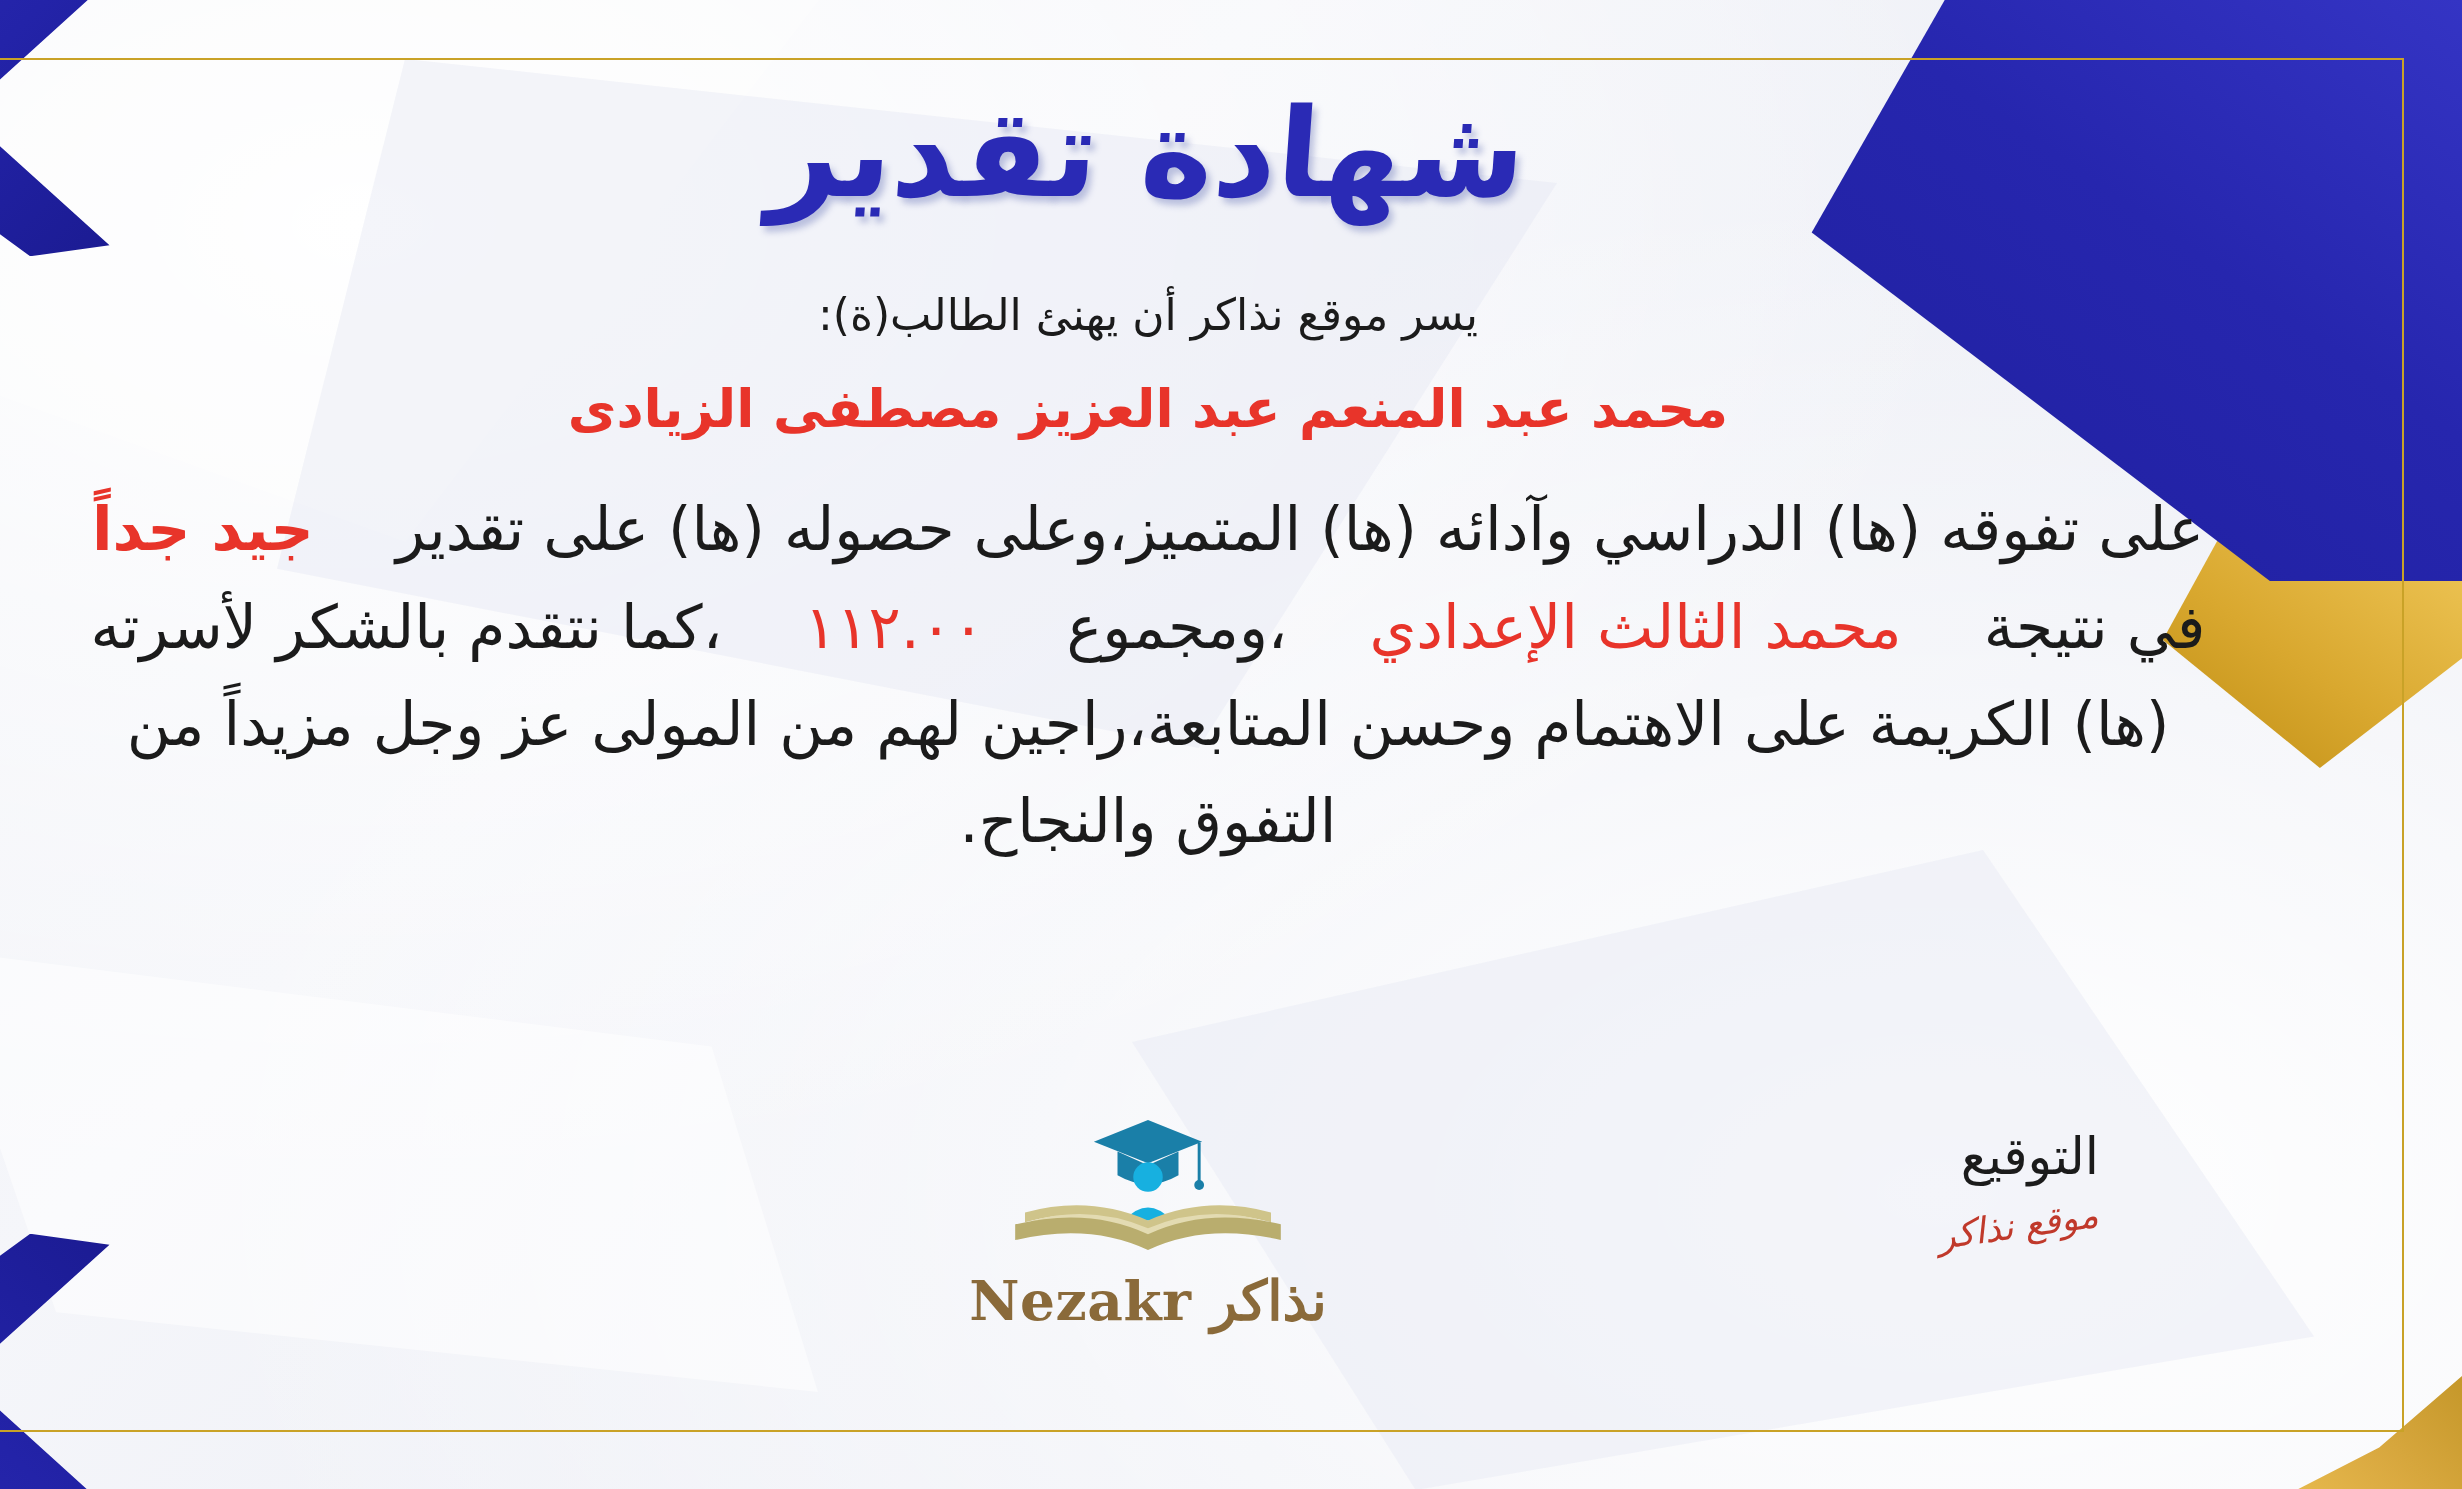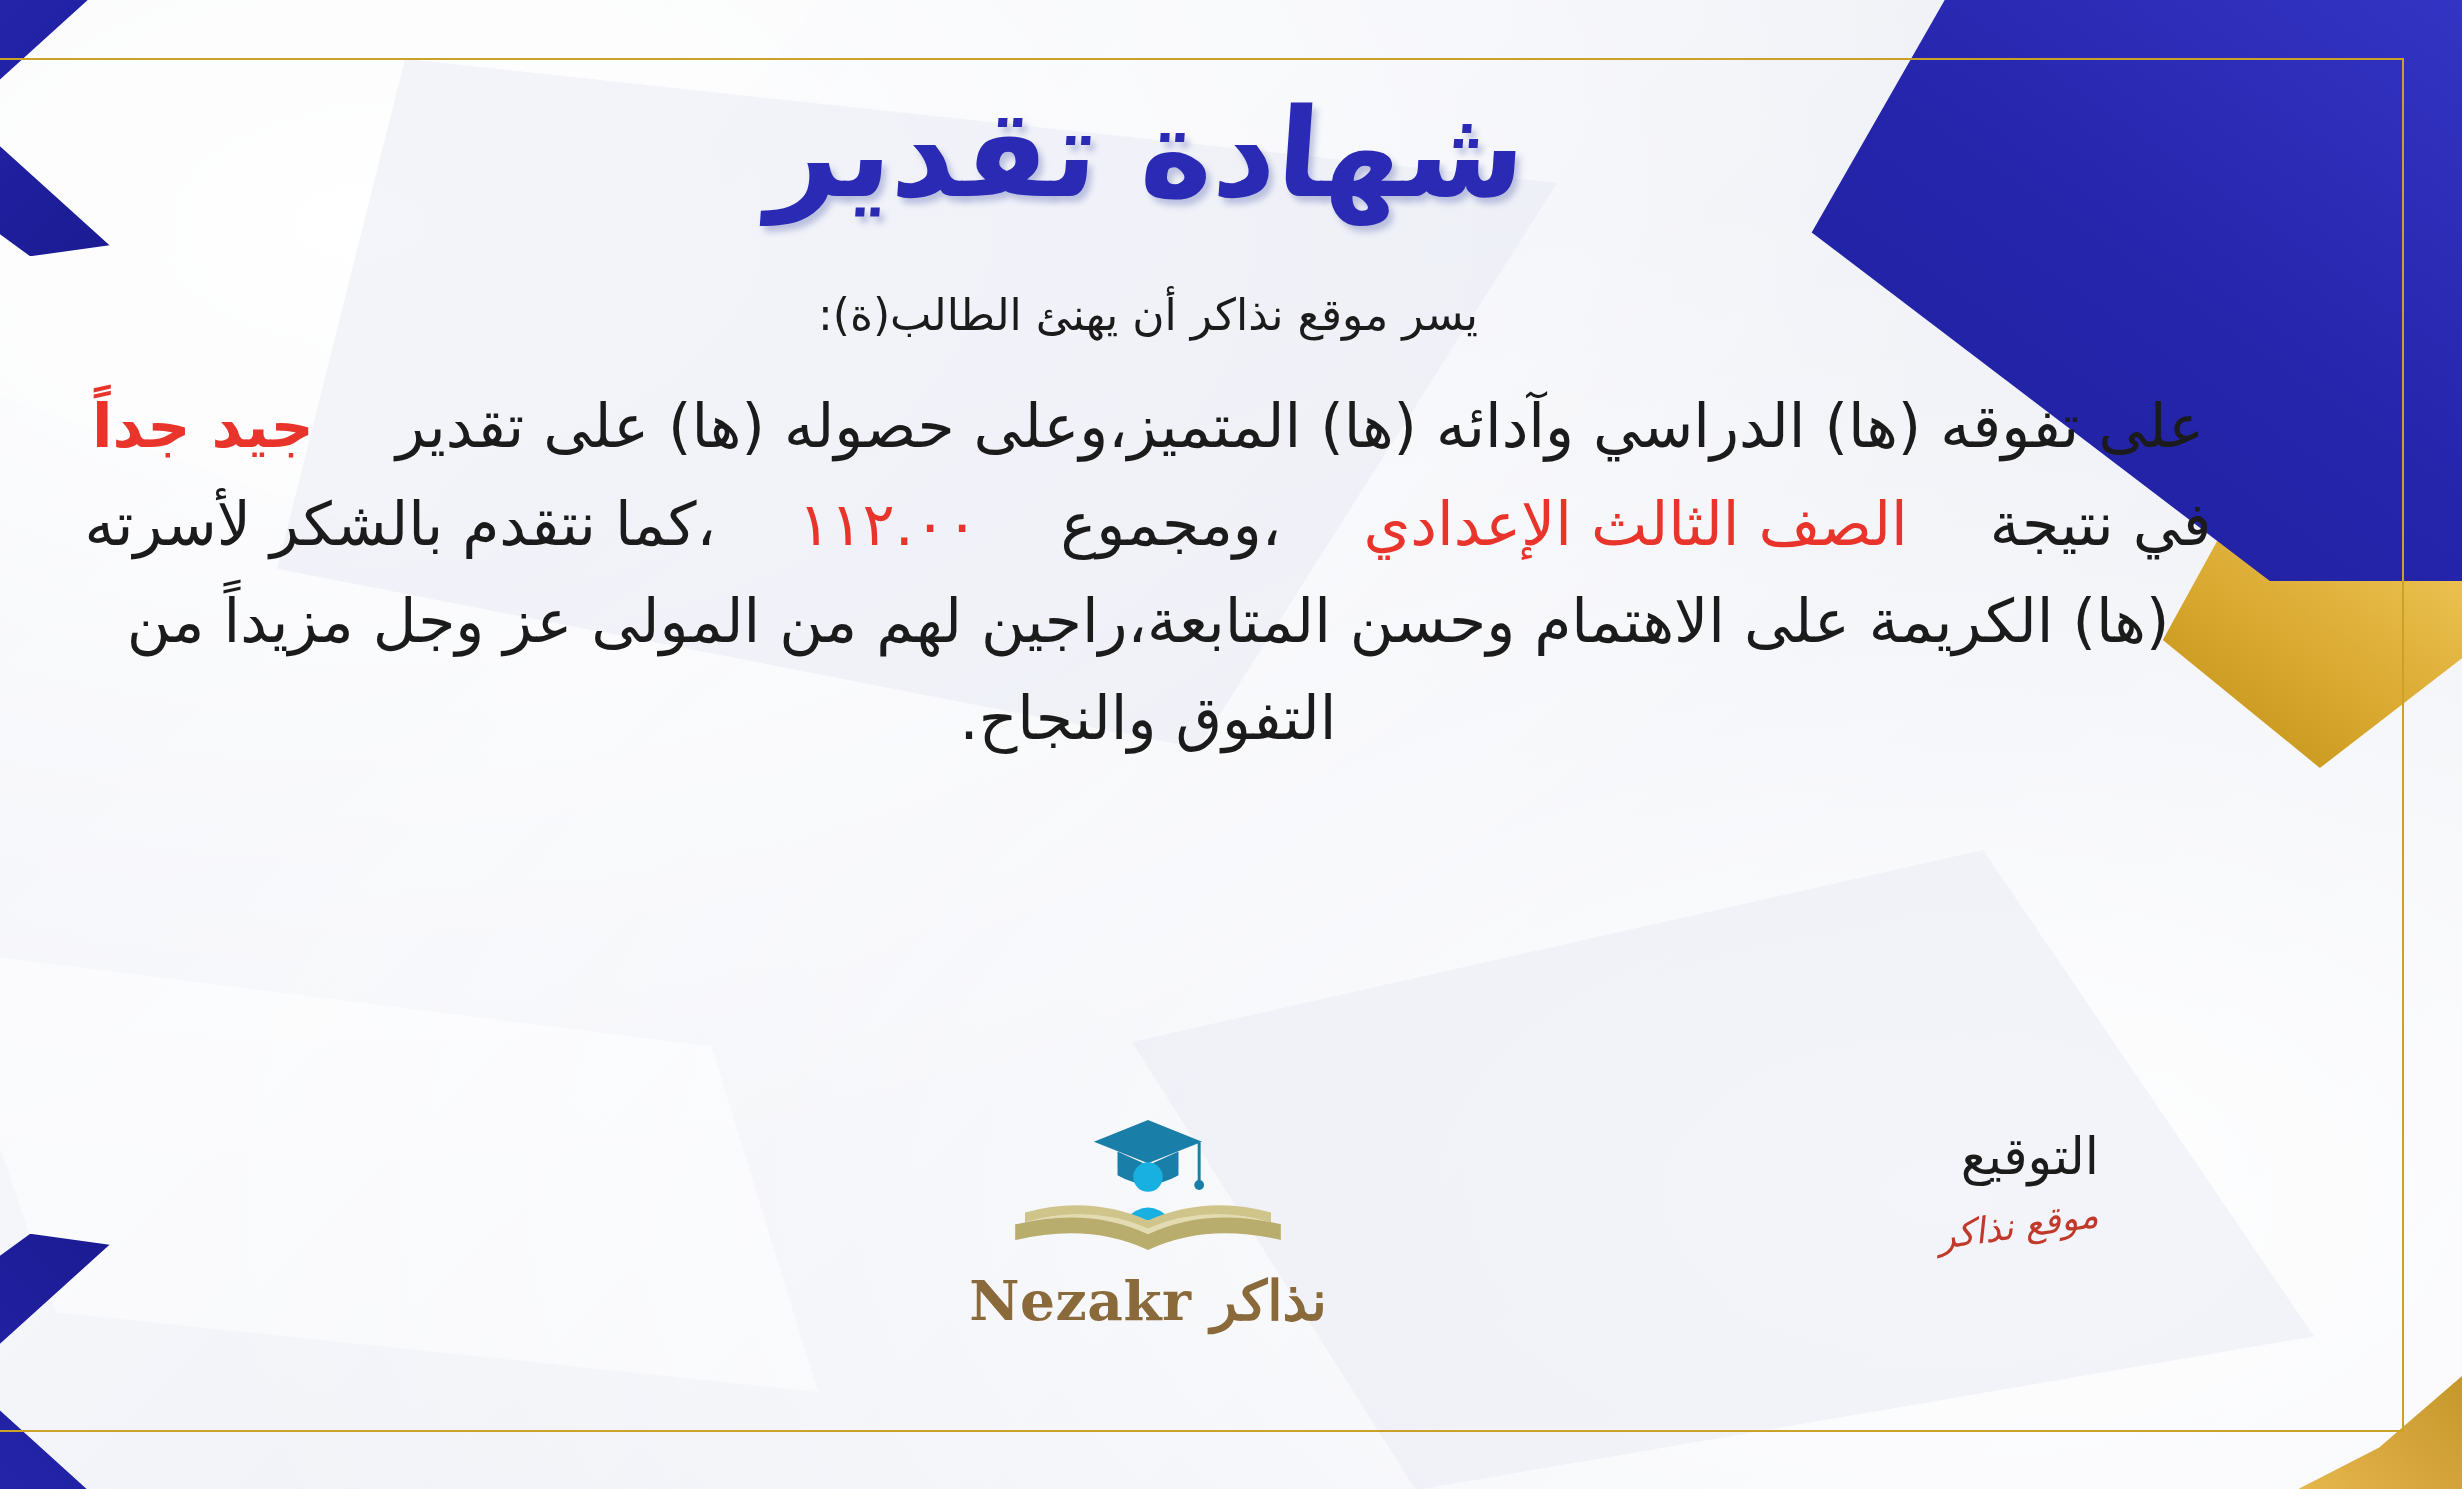--- a/index.html
+++ b/index.html
@@ -231,29 +231,30 @@
   <div class="inner-frame"></div>
 
   <div class="content">
 
     <div class="cert-title">شهادة تقدير</div>
 
     <div class="body-block">
 
       <div class="line-greeting">يسر موقع نذاكر أن يهنئ الطالب(ة):</div>
 
+      <div class="student-name">محمد عبد المنعم عبد العزيز مصطفى الزيادى</div>
 
       <div class="paragraph">
         <span>على تفوقه (ها) الدراسي وآدائه (ها) المتميز،وعلى حصوله (ها) على تقدير</span>
         <span class="spacer-wide"></span>
         <span class="hl-red-b">جيد جداً</span>
         <br>
         <span>في نتيجة</span>
         <span class="spacer-wide"></span>
-        <span class="hl-red">الصف الثالث الإعدادي</span>
+        <span class="hl-red">محمد الثالث الإعدادي</span>
         <span class="spacer-wide"></span>
         <span>،ومجموع</span>
         <span class="spacer-wide"></span>
         <span class="hl-red">١١٢.٠٠</span>
         <span class="spacer-wide"></span>
         <span>،كما نتقدم بالشكر لأسرته (ها) الكريمة على الاهتمام وحسن المتابعة،راجين لهم من المولى عز وجل مزيداً من التفوق والنجاح.</span>
       </div>
     </div>
 
     <div class="footer">

